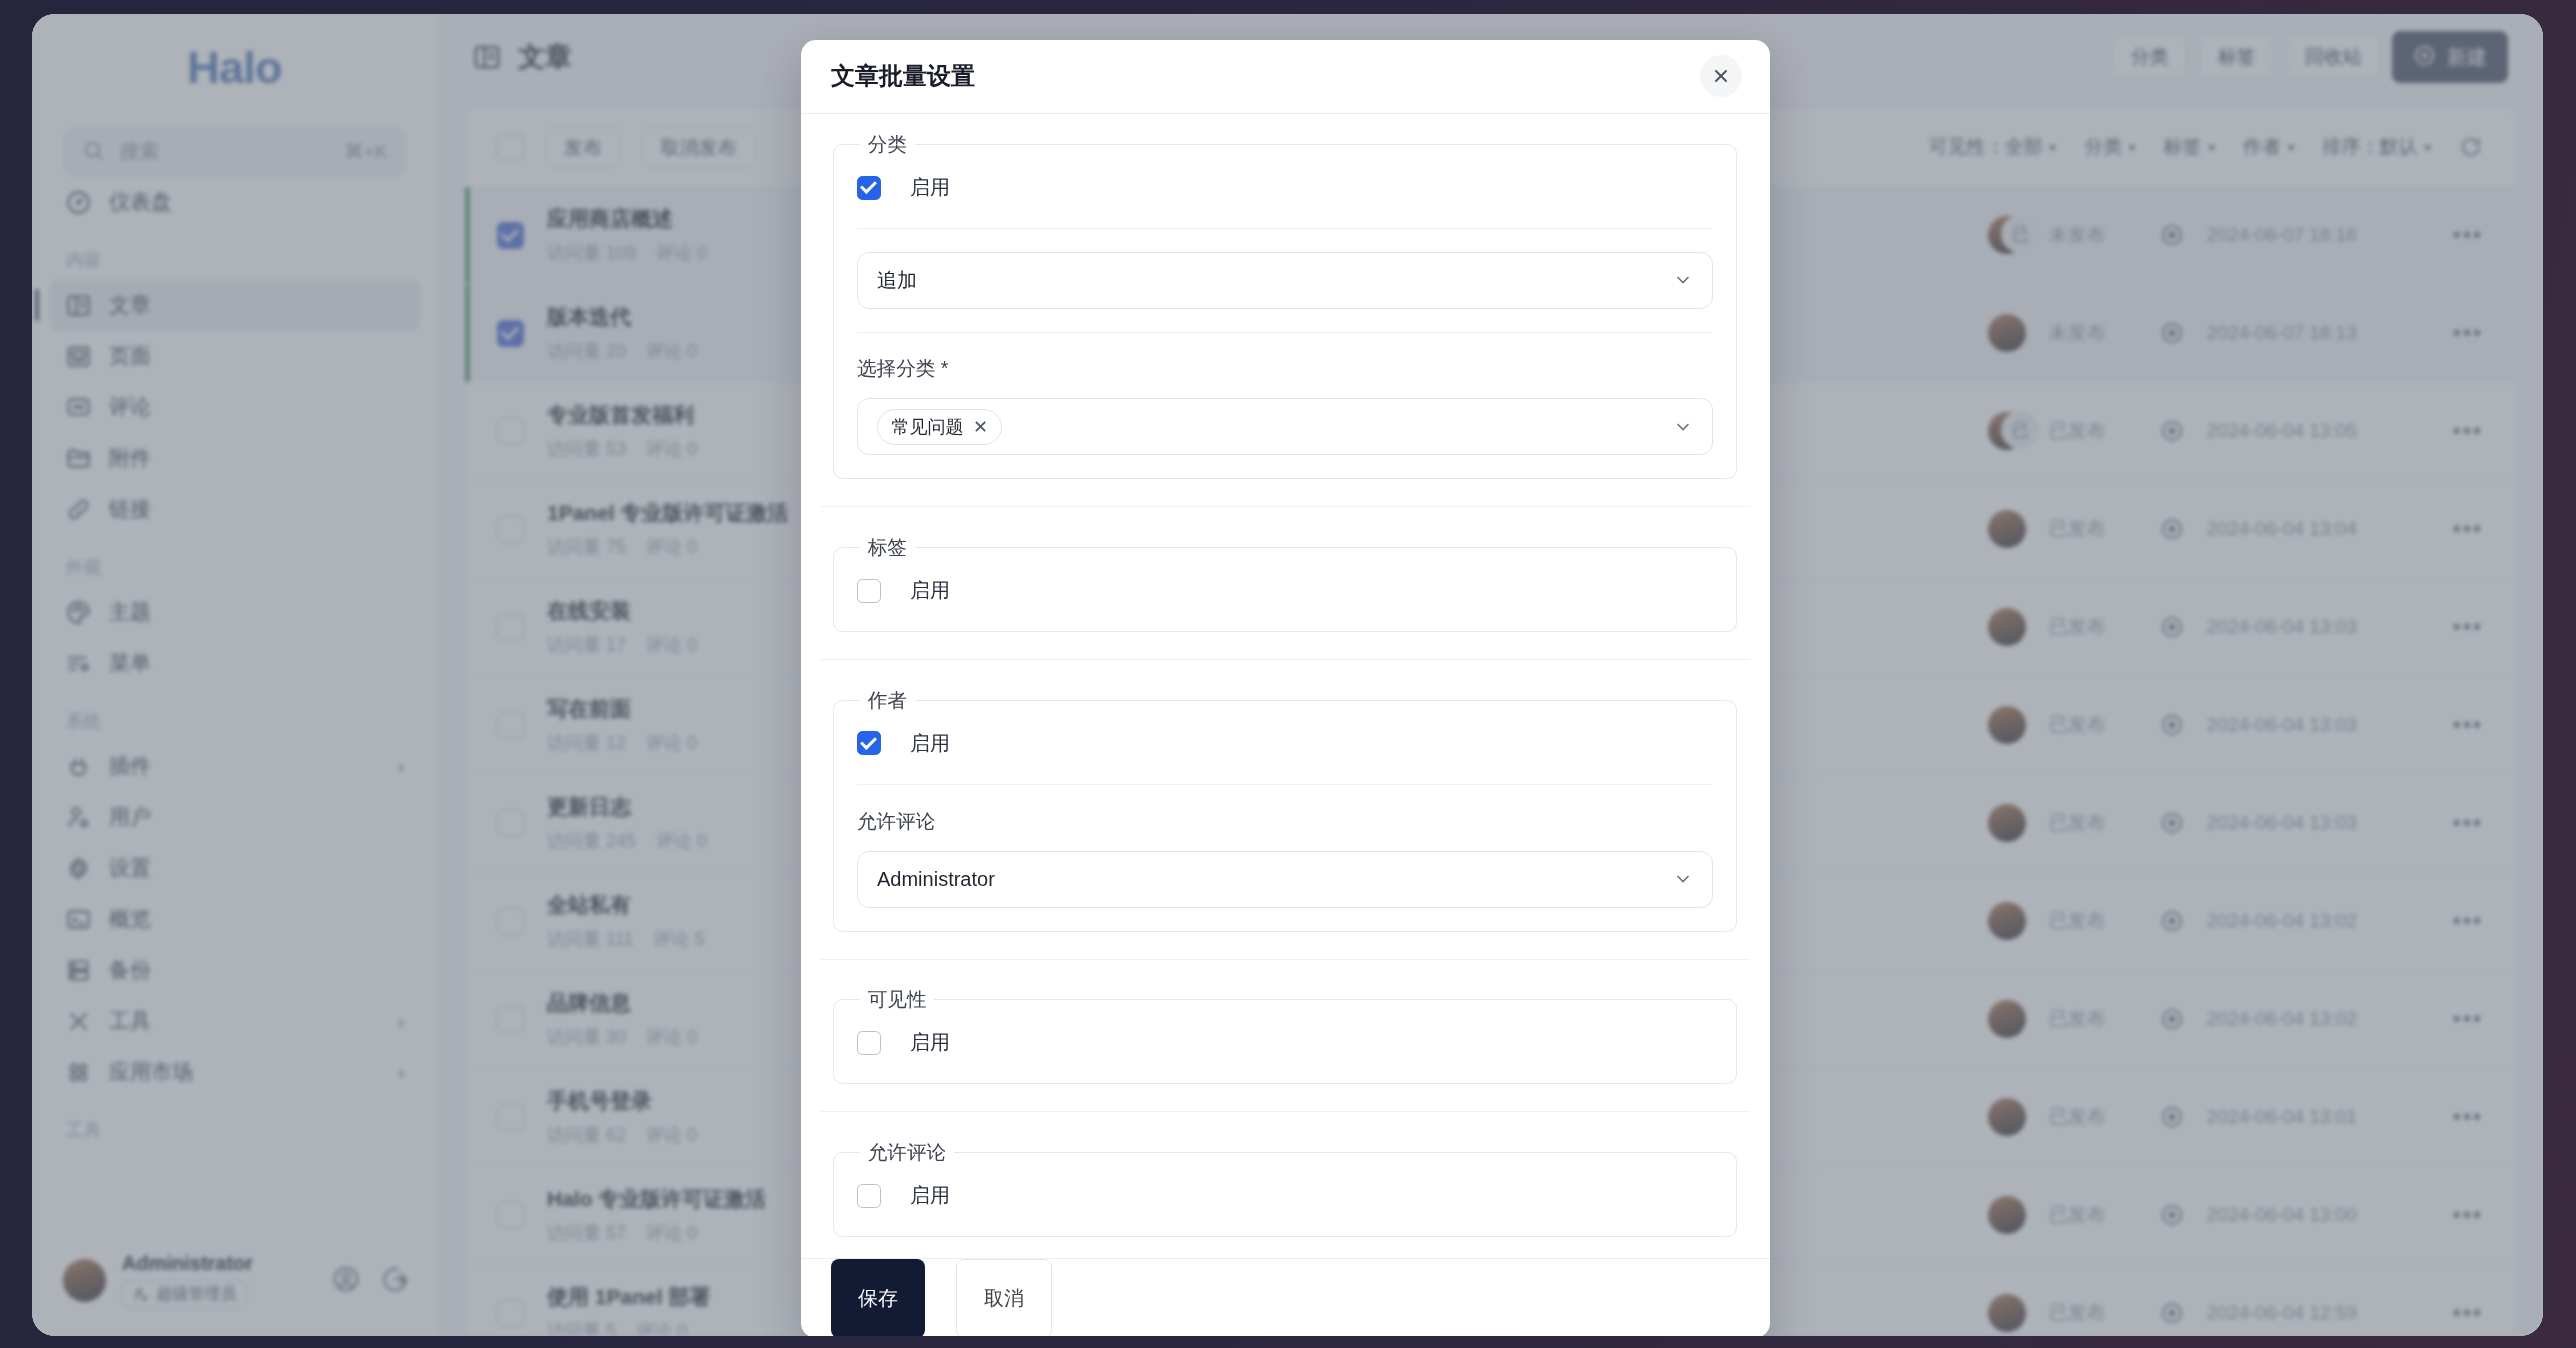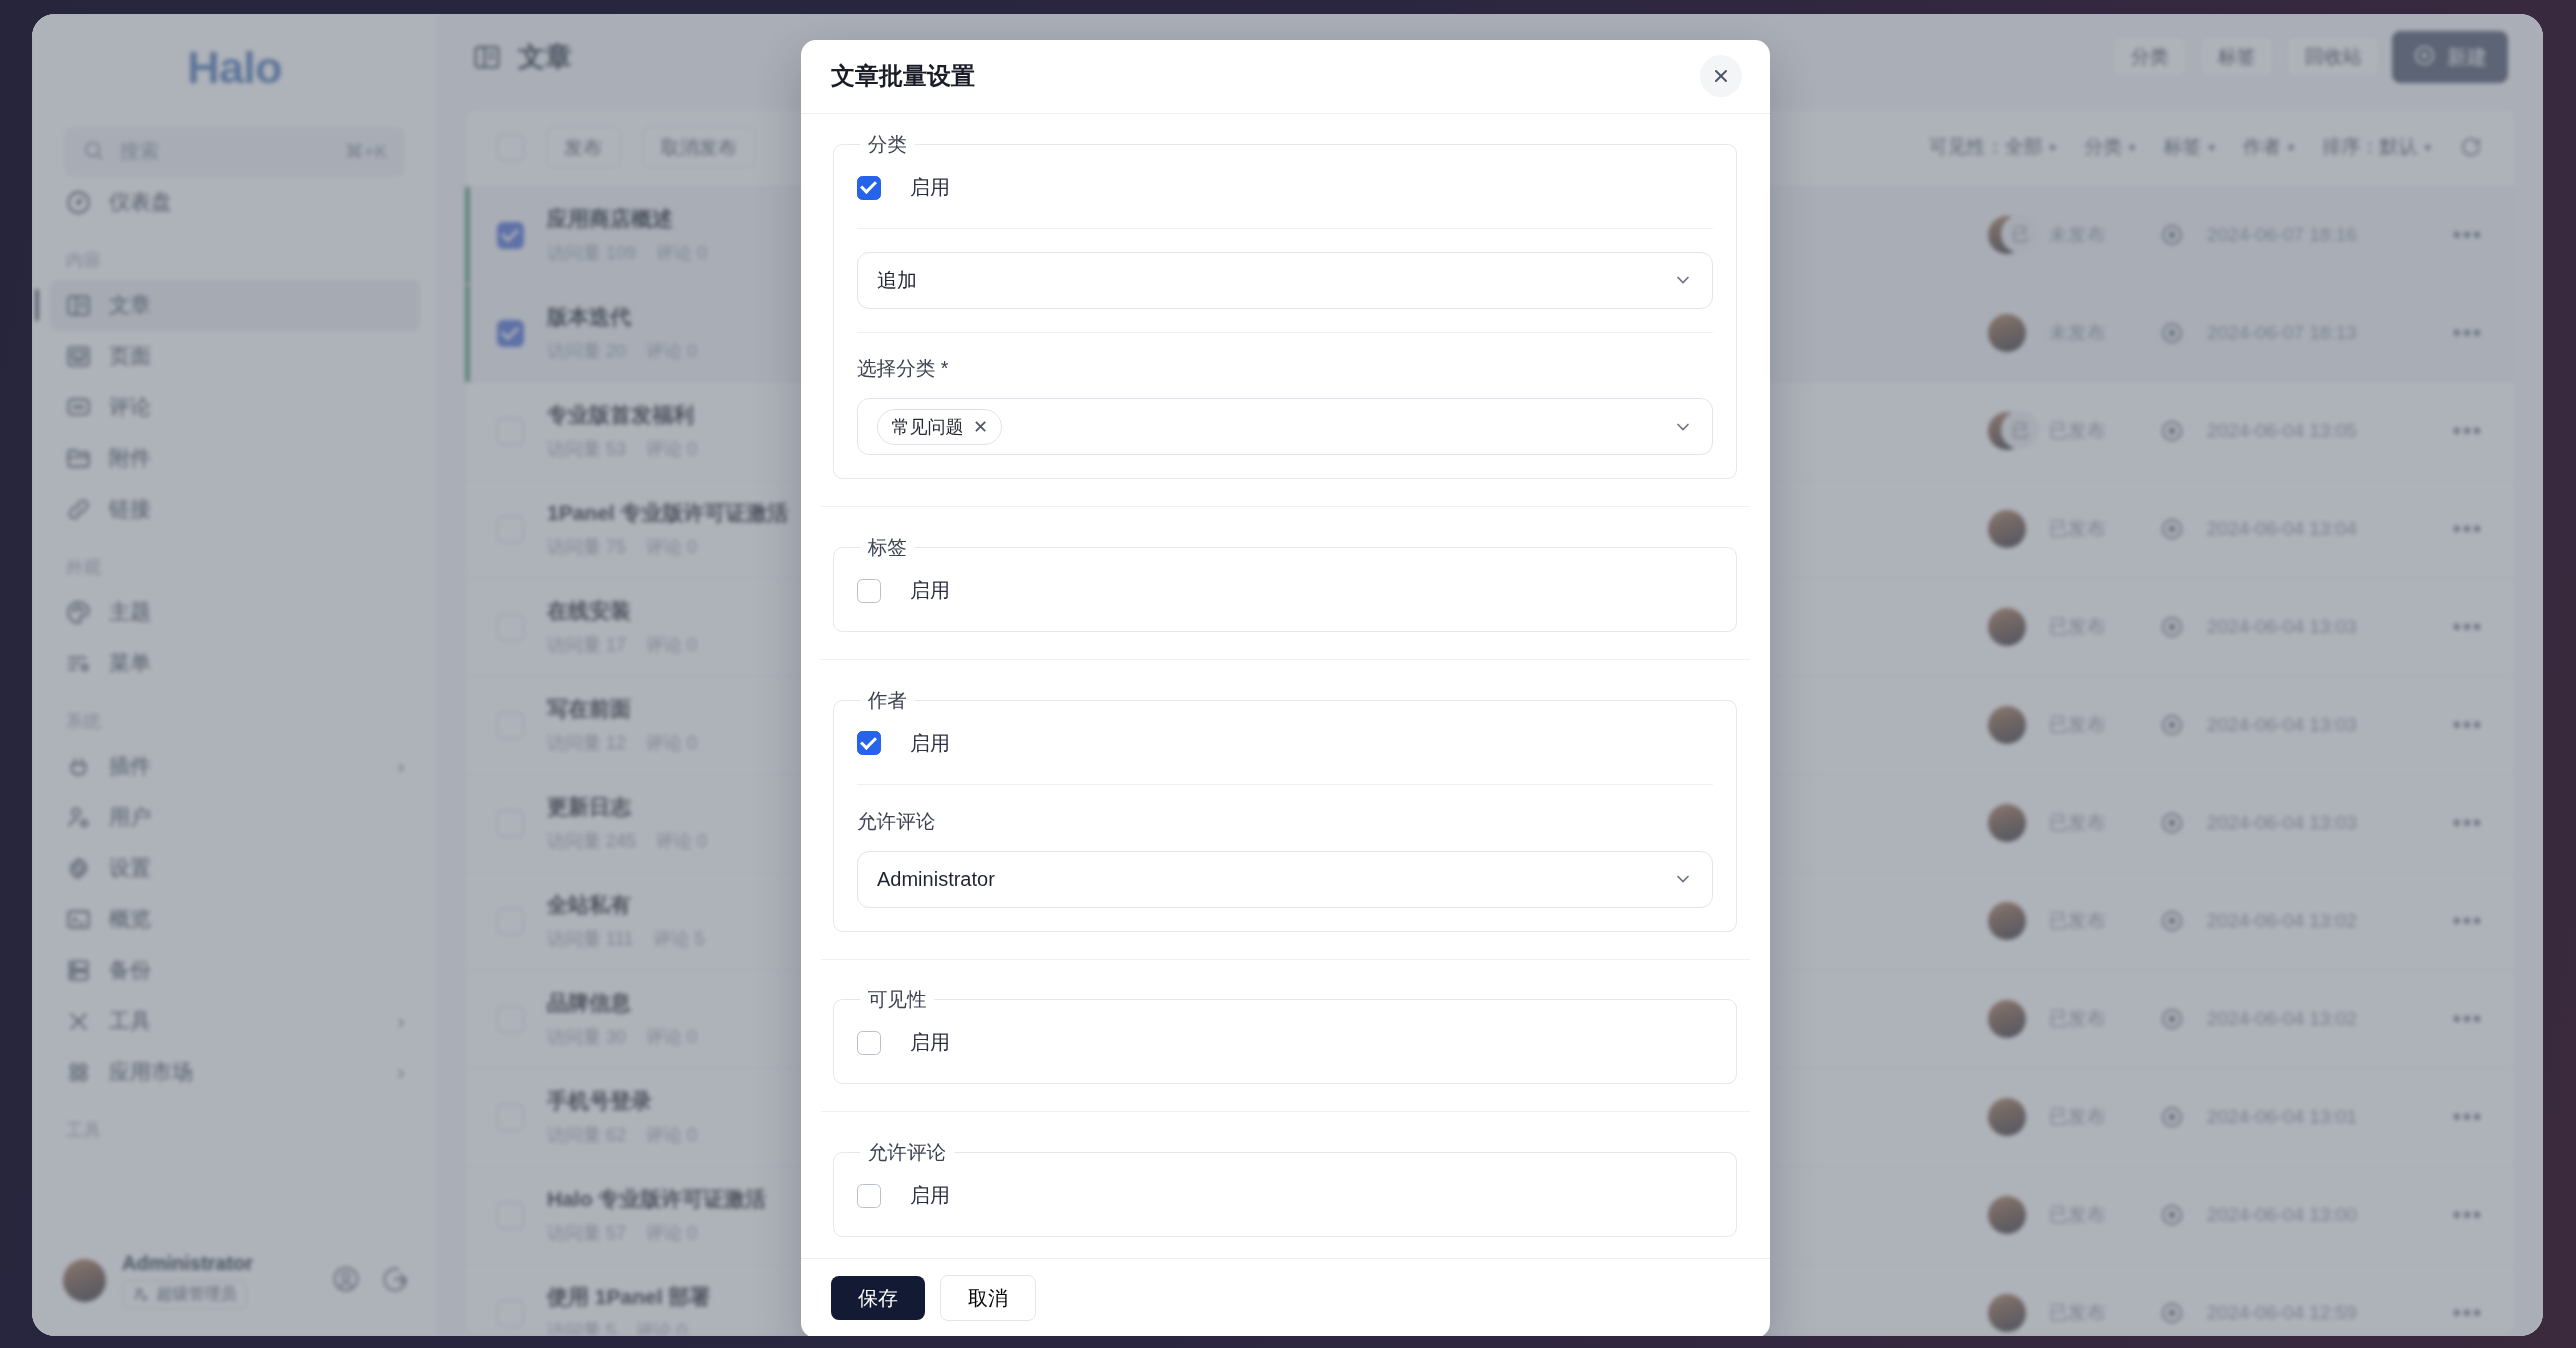--- a/index.html
+++ b/index.html
@@ -259,30 +259,30 @@
     display:inline-flex; align-items:center; gap: 9.4px;
     border: 0.7px solid #dfe3e9; border-radius: 674px;
     padding: 5.4px 13.5px; font-size: 18px; color:#232832;
     background:#fff;
   }
   .tag-chip .x { color:#4b5563; font-size: 18px; }
 
   .modal-footer {
     flex: 0 0 80px;
     border-top: 0.7px solid #eceef2;
-    display:flex; align-items:center; gap: 15px;
+    display:flex; gap: 31px;
     padding: 0 30px;
   }
   .btn-save {
     background:#131a33; color:#fff;
     border:none; border-radius: 8px;
     font-size: 20px; padding: 12px 27px; line-height:1;
   }
   .btn-cancel {
-    background:#fff; color:#000000;
+    background:#fff; color:#404040;
     border:0.7px solid #e2e6ec; border-radius: 8px;
     font-size: 20px; padding: 12px 27px; line-height:1;
   }
 </style>
 </head>
 <body>
 
 <div id="app-window">
 
   <div id="backdrop">

